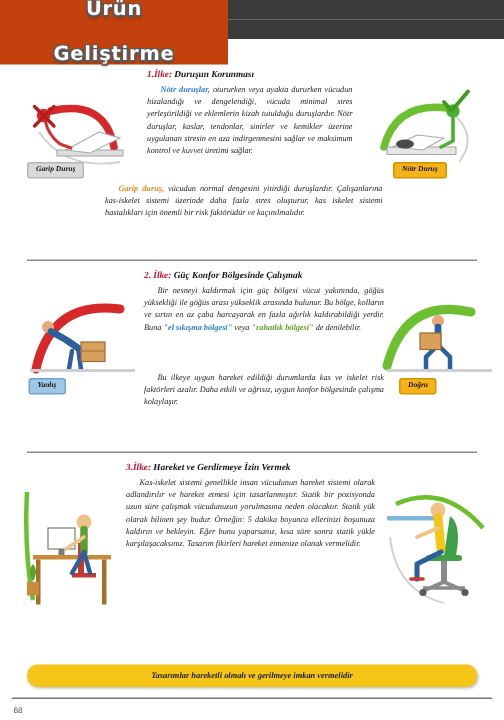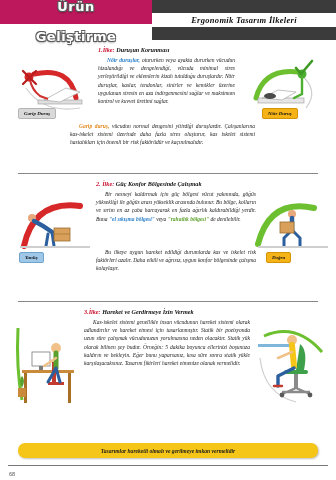--- a/index.html
+++ b/index.html
@@ -15,25 +15,25 @@
     background: #ffffff;
   }
 
   
   .header {
     position: absolute; top: 0; left: 0;
     width: 336px; height: 40px;
     display: flex;
   }
   .header-left {
-    width: 152px; height: 24px;
-    background: #be185d;
+    width: 152px; height: 43px;
+    background: #c2410c;
     position: relative;
     display: flex; flex-direction: column;
-    align-items: center; 
+    align-items: center; justify-content: center;
   }
   .brand-line {
     font-family: "DejaVu Sans", sans-serif;
     font-weight: bold;
     font-size: 13px;
     line-height: 14px;
     color: #ffffff;
     letter-spacing: 0.5px;
     text-shadow:
       -1px -1px 0 #5a5a5a, 1px -1px 0 #5a5a5a,
@@ -149,23 +149,20 @@
 
 <div class="page">
 
   <div class="header">
     <div class="header-left">
       <div class="brand-line">Ürün</div>
       <div class="brand-line l2">Geliştirme</div>
     </div>
     <div class="header-right">
       <div class="hdr-bar-dark"></div>
-      <div class="hdr-bar-white">
-        <span class="hdr-title">Ergonomik Tasarım İlkeleri</span>
-      </div>
       <div class="hdr-bar-dark"></div>
     </div>
   </div>
 
   <div class="section">
 
     <div class="txt-col" style="top:46px; left:98px; width:140px;">
       <div class="sec-title">
         <span class="num">1.İlke:</span>
         <span>Duruşun Korunması</span>

